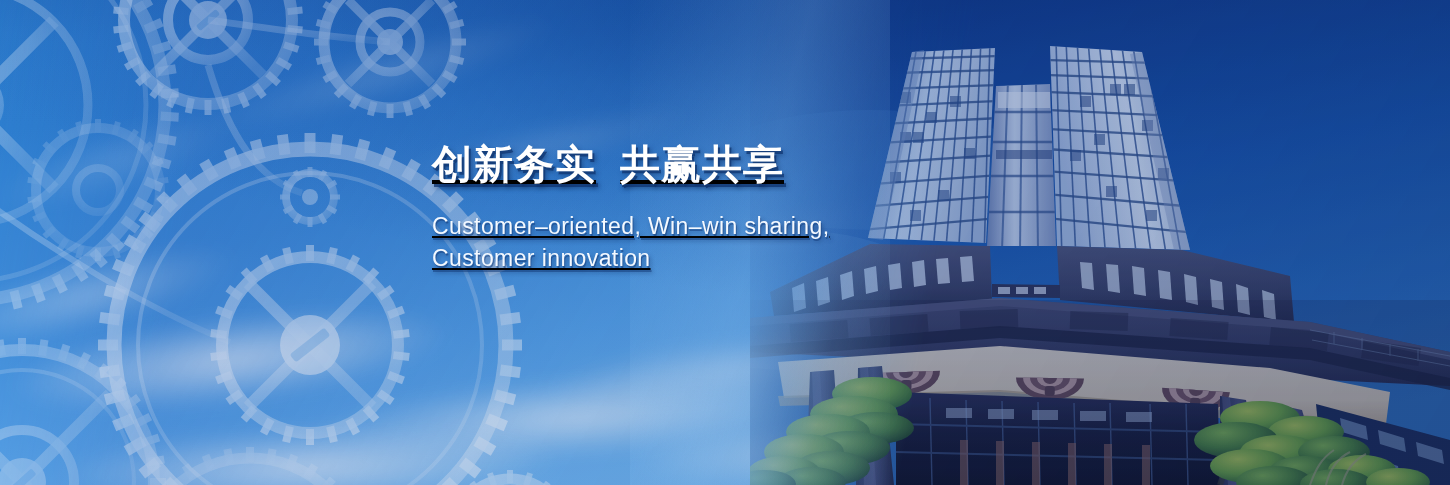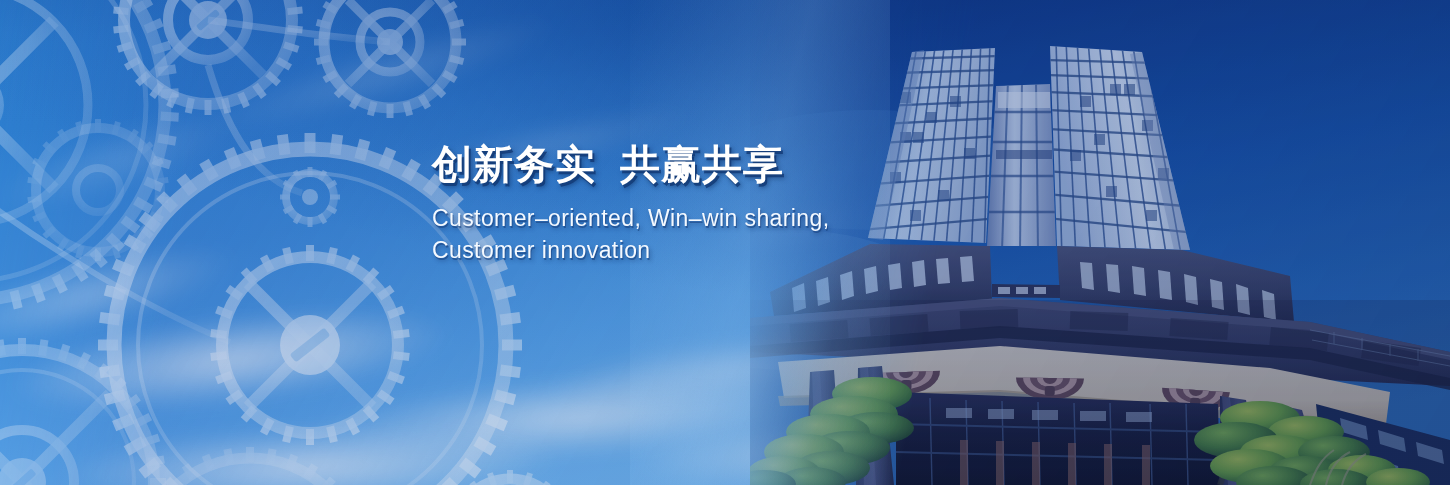--- a/index.html
+++ b/index.html
@@ -97,40 +97,41 @@
     background:linear-gradient(104deg, rgba(120,180,240,0) 0%, rgba(150,200,245,.22) 48%, rgba(120,180,240,0) 100%);
     pointer-events:none;
   }
 
   
   .copy {
     position:absolute;
     left:432px; top:138px;
     width:560px;
     user-select:none;
+    text-decoration:underline;
   }
   .h-cn {
     color:#ffffff;
     font-size:40px;
     font-weight:bold;
     line-height:53px;
     letter-spacing:1px;
     text-shadow:
       2px 3px 0 rgba(16,54,112,.75),
       3px 4px 5px rgba(10,40,90,.55);
     white-space:nowrap;
   }
   .h-cn .gap { display:inline-block; width:24px; }
   .h-en {
     color:#f4f9ff;
     font-size:23px;
     font-weight:500;
     line-height:36px;
     letter-spacing:.4px;
-    margin-top:9px;
+    margin-top:17px;
     text-shadow:
       1px 2px 0 rgba(22,62,124,.55),
       2px 3px 4px rgba(10,40,90,.45);
     white-space:nowrap;
   }
 </style>
 </head>
 <body>
 
 <div id="banner">

